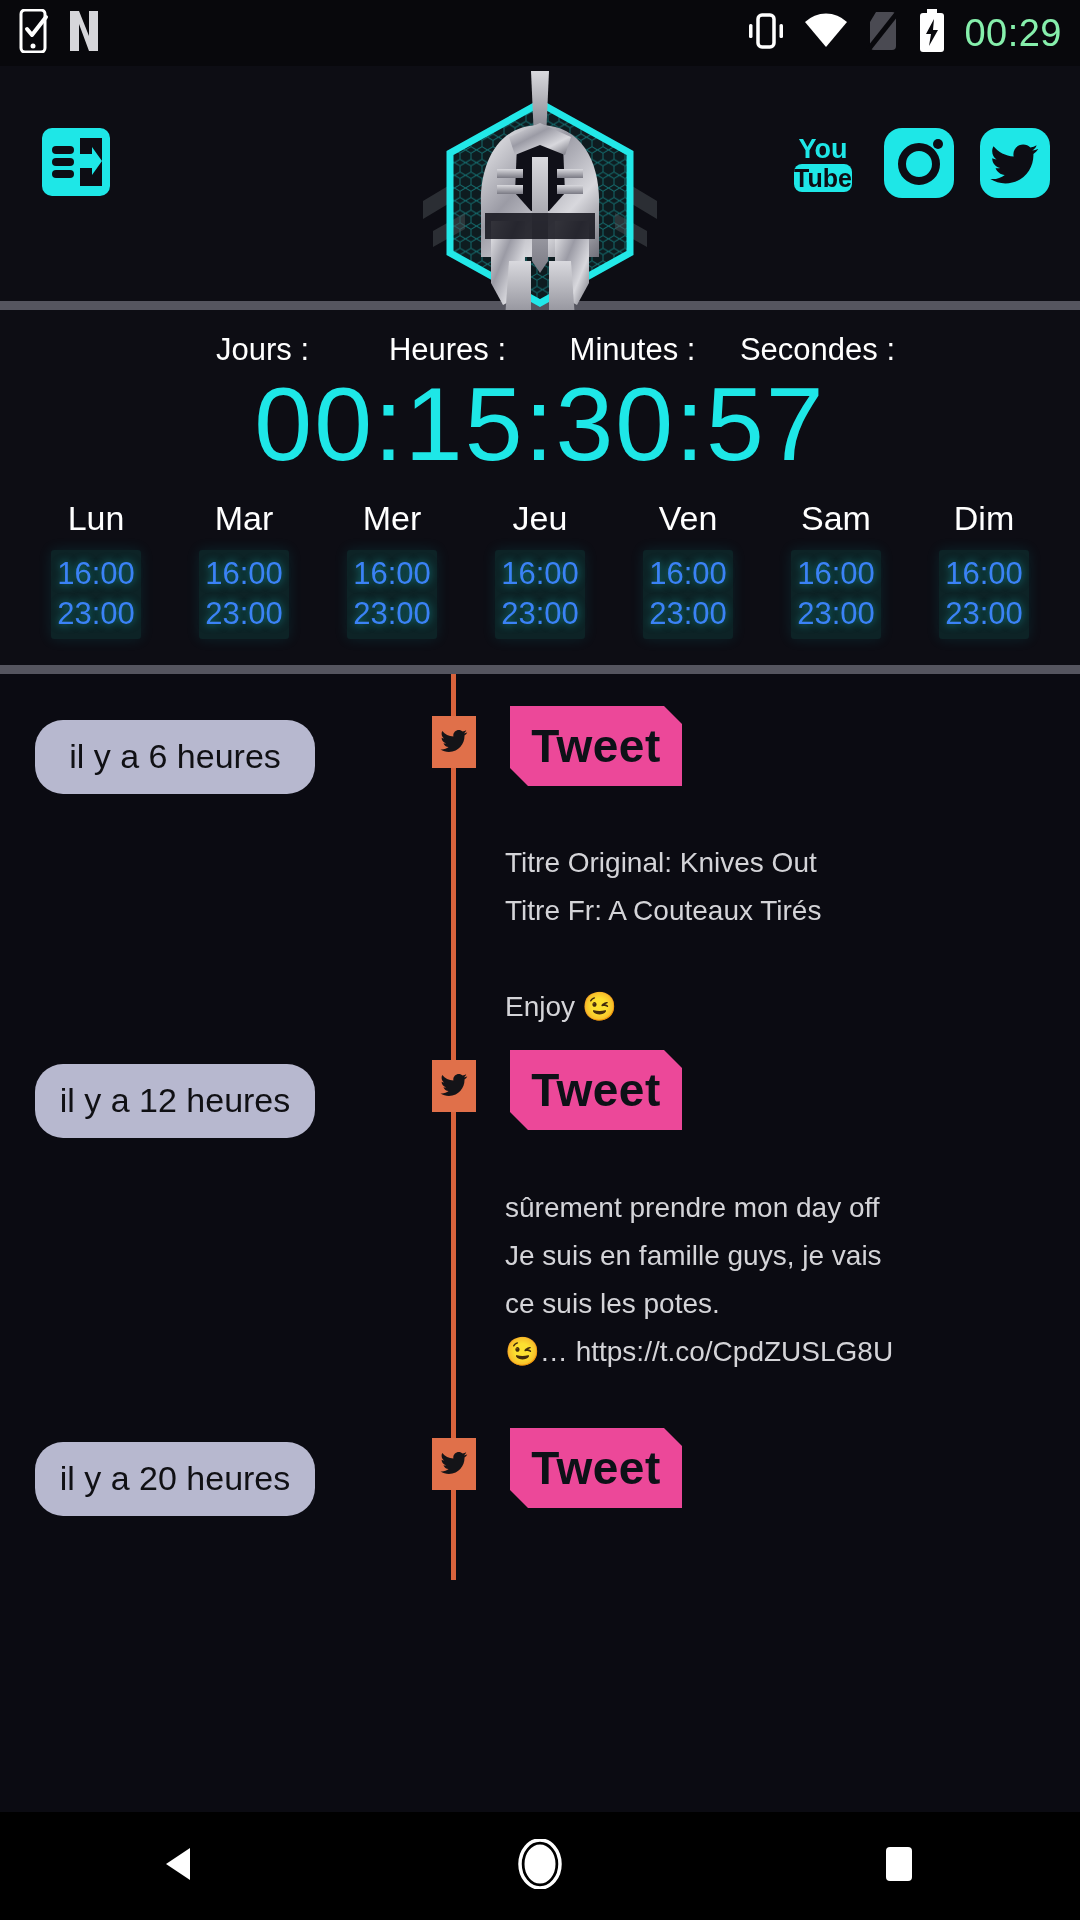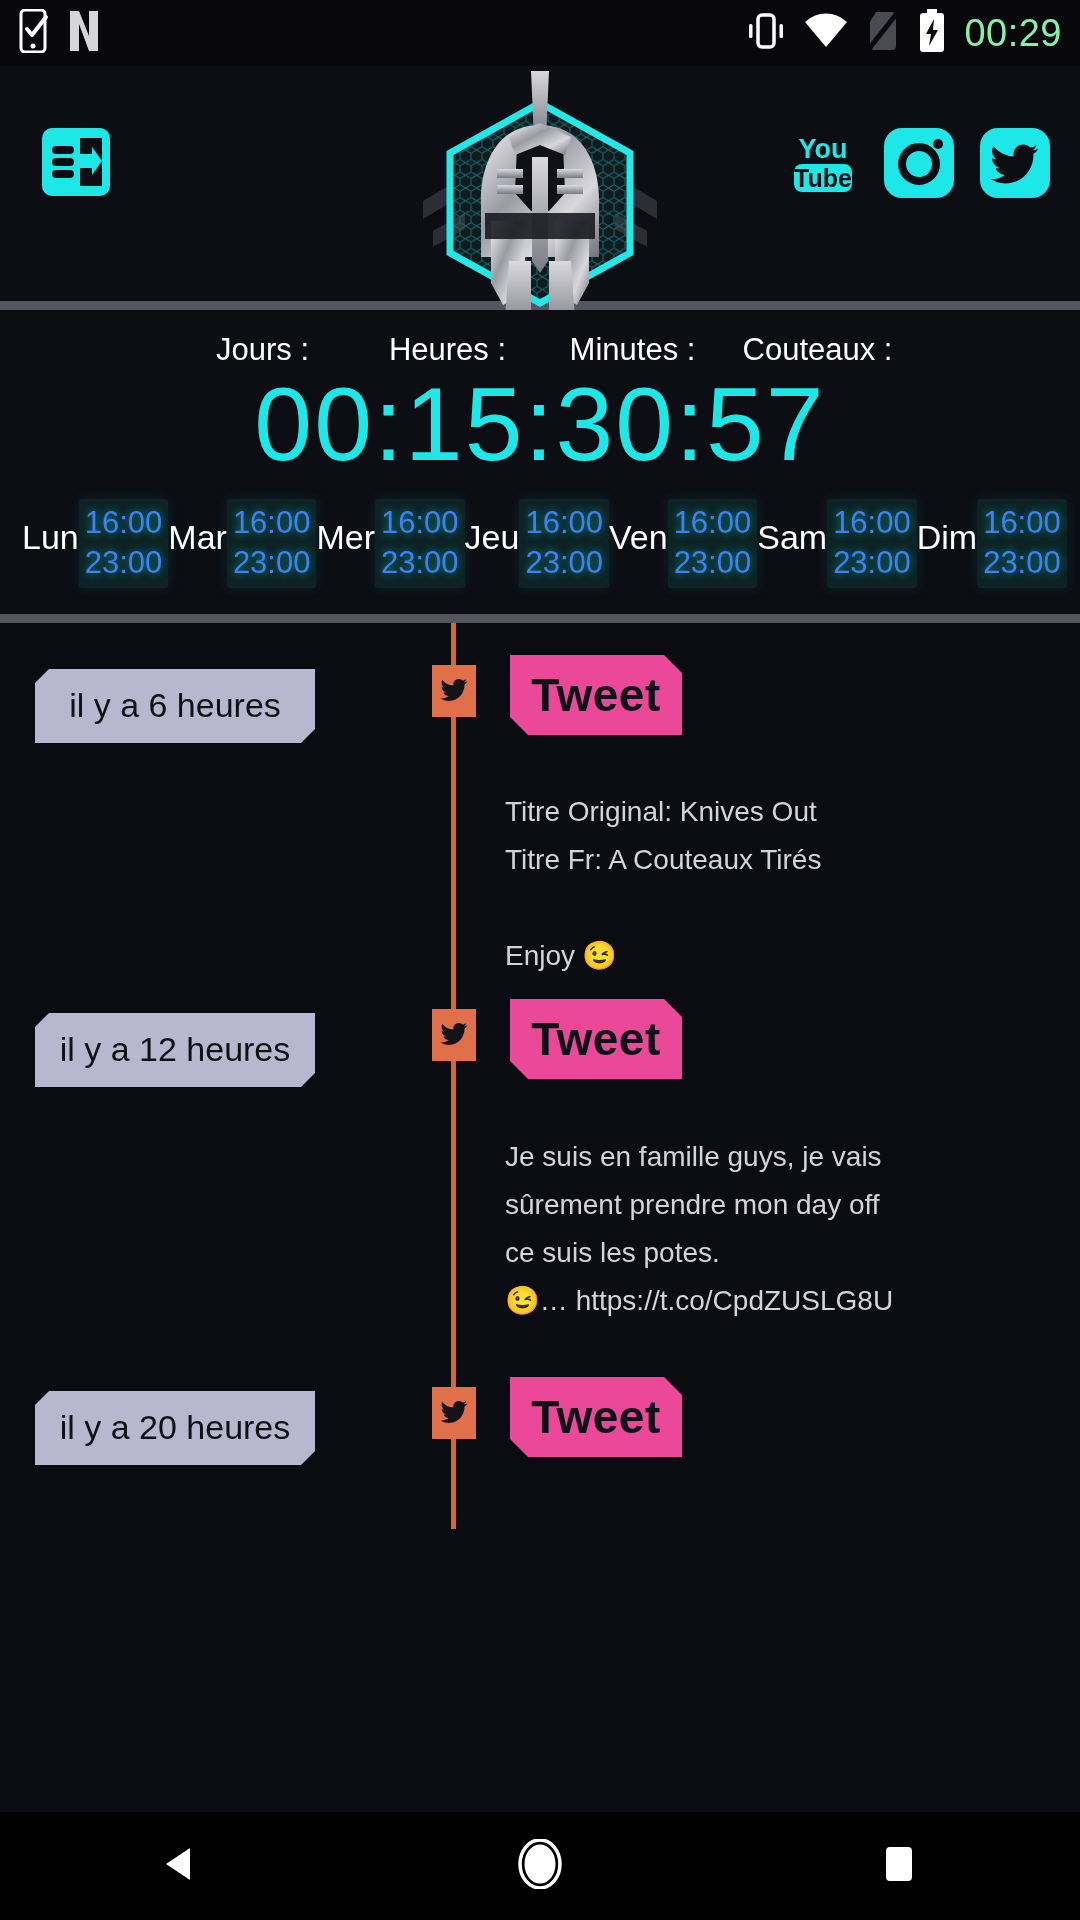--- a/index.html
+++ b/index.html
@@ -85,21 +85,21 @@
   
   .schedule{
     background:#0d0d14;
     padding:14px 22px 26px 22px;
   }
   .sched-row{
     display:flex; justify-content:space-between;
   }
   .day-col{
     flex:1;
-    display:flex; flex-direction:row; align-items:center;
+    display:flex; flex-direction:column; align-items:center;
   }
   .day-name{
     color:#ffffff; font-size:34px; margin-bottom:12px;
   }
   .day-times{
     background:#0d2326;
     border-radius:3px;
     padding:4px 6px 6px 6px;
     text-align:center;
     box-shadow:0 0 14px rgba(20,200,200,0.12);
@@ -128,20 +128,21 @@
   .entry{ position:relative; }
 
   .time-chip{
     position:absolute;
     left:35px;
     width:280px; height:74px;
     background:#b7b8cf;
     display:flex; align-items:center; justify-content:center;
     clip-path:polygon(14px 0, 100% 0, 100% calc(100% - 14px), calc(100% - 14px) 100%, 0 100%, 0 14px);
     cursor:pointer;
+    border-radius:28px;
   }
   .time-chip span{
     color:#101014; font-size:34px;
   }
 
   .tw-marker{
     position:absolute;
     left:432px;
     width:44px; height:52px;
     background:#e0704a;
@@ -325,21 +326,21 @@
   </div>
 </div>
 
 <div class="divider"></div>
 
 <div class="countdown-sec">
   <div class="cd-labels">
     <span>Jours :</span>
     <span>Heures :</span>
     <span>Minutes :</span>
-    <span>Couteaux :</span>
+    <span>Secondes :</span>
   </div>
   <div class="cd-digits">00:15:30:57</div>
 </div>
 
 <div class="schedule">
   <div class="sched-row">
 
     <div class="day-col">
       <div class="day-name">Lun</div>
       <div class="day-times">
@@ -430,22 +431,22 @@
     </div>
     <div class="tw-marker" style="top:386px;">
       <svg width="30" height="26" viewBox="0 0 30 26">
         <path d="M28 3.5c-1 .5-2.1.8-3.2.9 1.1-.7 2-1.8 2.4-3.1-1.1.6-2.2 1.1-3.5 1.3C22.7 1.5 21.3.9 19.8.9c-3 0-5.5 2.4-5.5 5.5 0 .4 0 .8.1 1.2C9.9 7.4 5.9 5.2 3.3 2c-.5.8-.7 1.8-.7 2.8 0 1.9 1 3.6 2.4 4.6-.9 0-1.7-.3-2.4-.7v.1c0 2.7 1.9 4.9 4.4 5.4-.5.1-1 .2-1.5.2-.4 0-.7 0-1-.1.7 2.2 2.7 3.8 5.1 3.8-1.9 1.5-4.2 2.4-6.8 2.4-.4 0-.9 0-1.3-.1 2.4 1.6 5.3 2.5 8.4 2.5 10.1 0 15.6-8.4 15.6-15.6V6.6c1.1-.8 2-1.8 2.7-2.9z" fill="#141418"></path>
       </svg>
     </div>
     <div class="tweet-badge" style="top:376px;">
       <span>Tweet</span>
     </div>
     <div class="tweet-body" style="top:510px;">
+      <p>sûrement prendre mon day off</p>
       <p>Je suis en famille guys, je vais</p>
-      <p>sûrement prendre mon day off</p>
       <p>ce suis les potes.</p>
       <p>😉… https://t.co/CpdZUSLG8U</p>
     </div>
   </div>
 
   <div class="entry">
     <div class="time-chip" style="top:768px;">
       <span>il y a 20 heures</span>
     </div>
     <div class="tw-marker" style="top:764px;">

